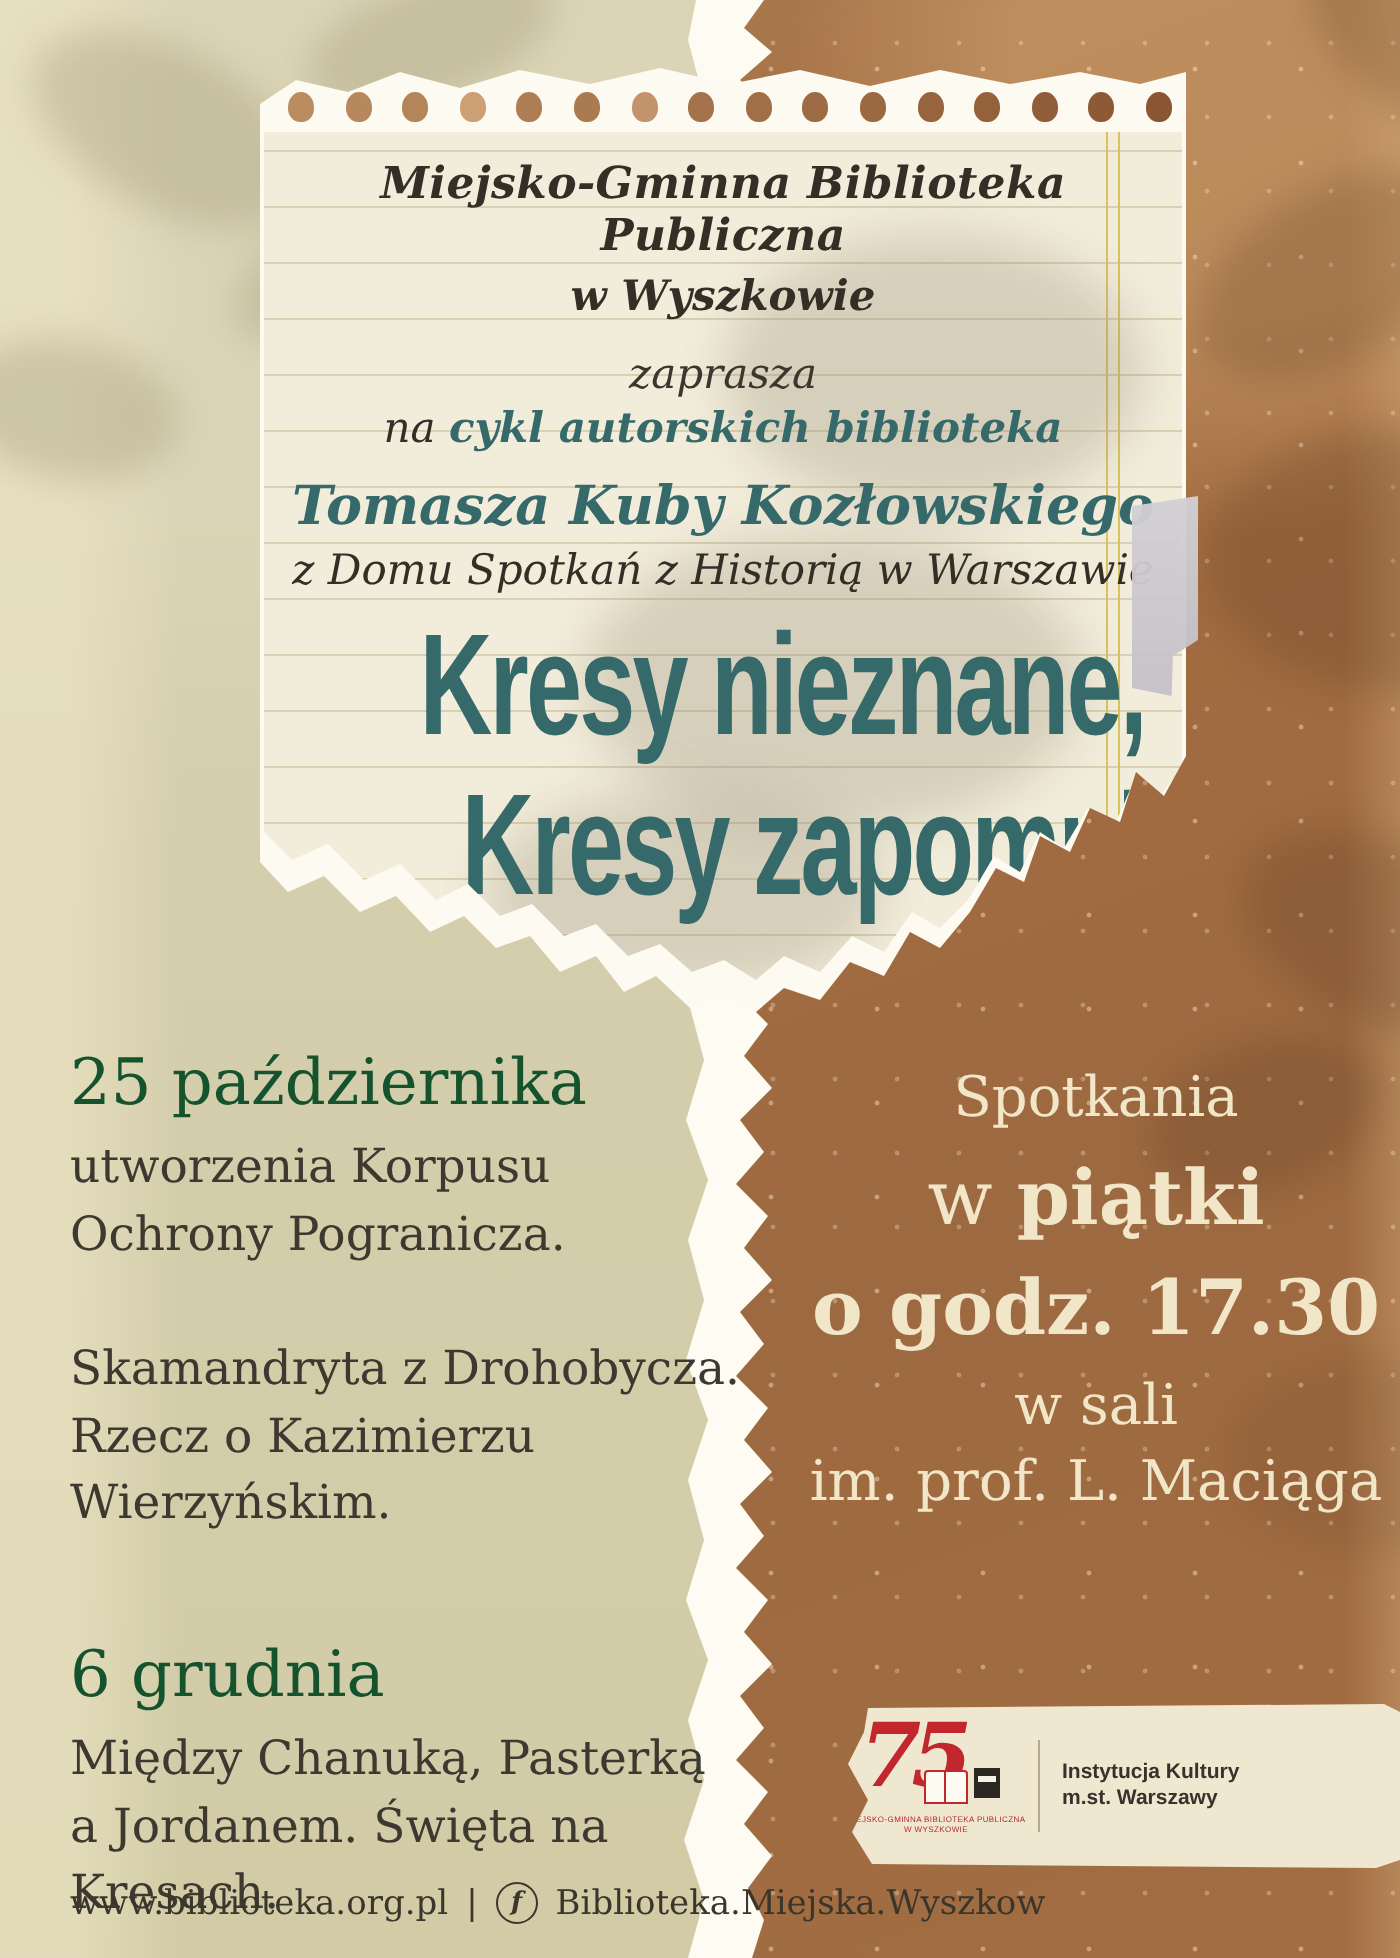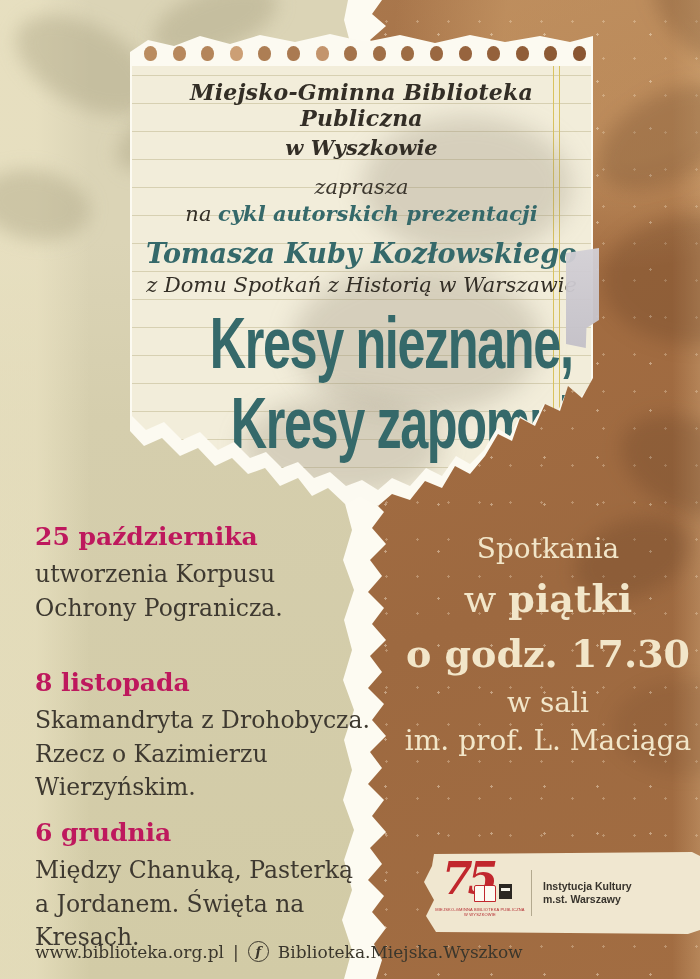--- a/index.html
+++ b/index.html
@@ -60,33 +60,33 @@
   .presenter{margin-top:12px;font-size:27px;font-weight:bold;font-style:italic;color:#35696a;}
   .fromline{margin-top:4px;font-size:21px;font-style:italic;}
   .title{margin-top:6px;line-height:80px;color:#35696a;font-family:"Liberation Sans",sans-serif;font-weight:bold;font-size:72px;white-space:nowrap;}
   .title .cond{display:inline-block;transform:scaleX(.70);transform-origin:center;letter-spacing:-2px;}
   
   .tape{position:absolute;left:566px;top:248px;width:33px;height:100px;z-index:6;
     background:linear-gradient(to bottom,#d3d0d6,#c3c0c8);opacity:.95;
     clip-path:polygon(0 5px,100% 0,100% 72px,62% 80px,60% 100px,0 96px);}
   
   .schedule{position:absolute;left:35px;width:335px;z-index:7;}
-  .event-date{font-size:25px;font-weight:bold;color:#be185d;margin-bottom:7px;}
+  .event-date{font-size:32px;font-weight:normal;color:#14532d;margin-bottom:7px;}
   .event-line{display:block;font-size:23.5px;line-height:33.5px;color:#3e3930;}
   
   .info{position:absolute;left:400px;top:530px;width:296px;text-align:center;color:#f2e6c9;z-index:7;}
   .i-reg{font-size:28px;line-height:38px;}
   .i-big{font-size:38px;line-height:47px;font-weight:bold;}
   .i-big .reg{font-weight:normal;}
   .i-sp{margin-top:7px;}
   
   .logo-strip{position:absolute;left:420px;top:852px;width:280px;height:82px;background:#f0e7d0;z-index:7;
     clip-path:polygon(14px 2px,272px 0,280px 4px,280px 78px,268px 82px,16px 80px,6px 64px,14px 48px,4px 30px,12px 14px);
     display:flex;align-items:center;gap:11px;padding-left:0;box-sizing:border-box;}
-  .l75{position:relative;width:84px;height:72px;flex:0 0 auto;margin-left:16px;}
+  .l75{position:relative;width:84px;height:72px;flex:0 0 auto;margin-left:4px;}
   .l75 .num{position:absolute;left:6px;top:-4px;font-family:"DejaVu Serif",serif;font-style:italic;font-weight:bold;font-size:44px;color:#c1272d;letter-spacing:-5px;}
   .book-open{position:absolute;left:38px;top:28px;width:20px;height:15px;background:#fdfaf2;border:1px solid #c1272d;border-radius:2px 2px 0 0;}
   .book-open:before{content:"";position:absolute;left:9px;top:0;width:1px;height:100%;background:#c1272d;}
   .book-black{position:absolute;left:63px;top:27px;width:13px;height:15px;background:#2b2722;}
   .book-black:before{content:"";position:absolute;left:2px;top:4px;width:9px;height:3px;background:#f5f2e8;}
   .l75 .cap{position:absolute;left:-6px;top:50px;width:100px;text-align:center;font-family:"Liberation Sans",sans-serif;
     font-size:4px;line-height:5px;color:#b3282e;text-transform:uppercase;letter-spacing:.2px;}
   .ldsh{display:flex;align-items:center;gap:7px;flex:0 0 auto;}
   .dsh-text{font-family:"Liberation Sans",sans-serif;font-weight:bold;font-size:13px;line-height:14px;color:#221f1a;text-align:left;}
   .divider{width:1px;height:46px;background:#b3a98f;flex:0 0 auto;}
@@ -120,21 +120,21 @@
 
   <div class="paper">
     <div class="paper-face">
       <div class="paper-shade" style="left:230px;top:50px;width:210px;height:140px;"></div>
       <div class="paper-shade" style="left:160px;top:200px;width:250px;height:150px;"></div>
       <div class="paper-shade" style="left:110px;top:330px;width:200px;height:100px;"></div>
 
       <div class="hline org1">Miejsko-Gminna Biblioteka Publiczna</div>
       <div class="hline org2">w Wyszkowie</div>
       <div class="hline invite">zaprasza</div>
-      <div class="hline series"><span>na </span><b>cykl autorskich prezentacji</b></div>
+      <div class="hline series"><span>na </span><b>cykl autorskich biblioteka</b></div>
       <div class="hline presenter">Tomasza Kuby Kozłowskiego</div>
       <div class="hline fromline">z Domu Spotkań z Historią w Warszawie</div>
       <div class="hline title"><span class="cond">Kresy nieznane,</span></div>
       <div class="hline title" style="margin-top:0;"><span class="cond">Kresy zapomniane...</span></div>
     </div>
     <div class="perf-row" id="perfRow">
         <span style="left: 12px; background: rgb(186, 140, 96);"></span>
         <span style="left: 40.6px; background: rgb(183, 136, 93);"></span>
         <span style="left: 69.2px; background: rgb(180, 133, 90);"></span>
         <span style="left: 97.8px; background: rgb(204, 159, 117);"></span>
@@ -154,21 +154,20 @@
   </div>
 
   <div class="tape"></div>
 
   <div class="schedule" style="top:522px;">
     <div class="event-date">25 października</div>
     <span class="event-line">utworzenia Korpusu</span>
     <span class="event-line">Ochrony Pogranicza.</span>
   </div>
   <div class="schedule" style="top:668px;">
-    <div class="event-date">8 listopada</div>
     <span class="event-line">Skamandryta z Drohobycza.</span>
     <span class="event-line">Rzecz o Kazimierzu</span>
     <span class="event-line">Wierzyńskim.</span>
   </div>
   <div class="schedule" style="top:818px;">
     <div class="event-date">6 grudnia</div>
     <span class="event-line">Między Chanuką, Pasterką</span>
     <span class="event-line">a Jordanem. Święta na Kresach.</span>
   </div>
 

